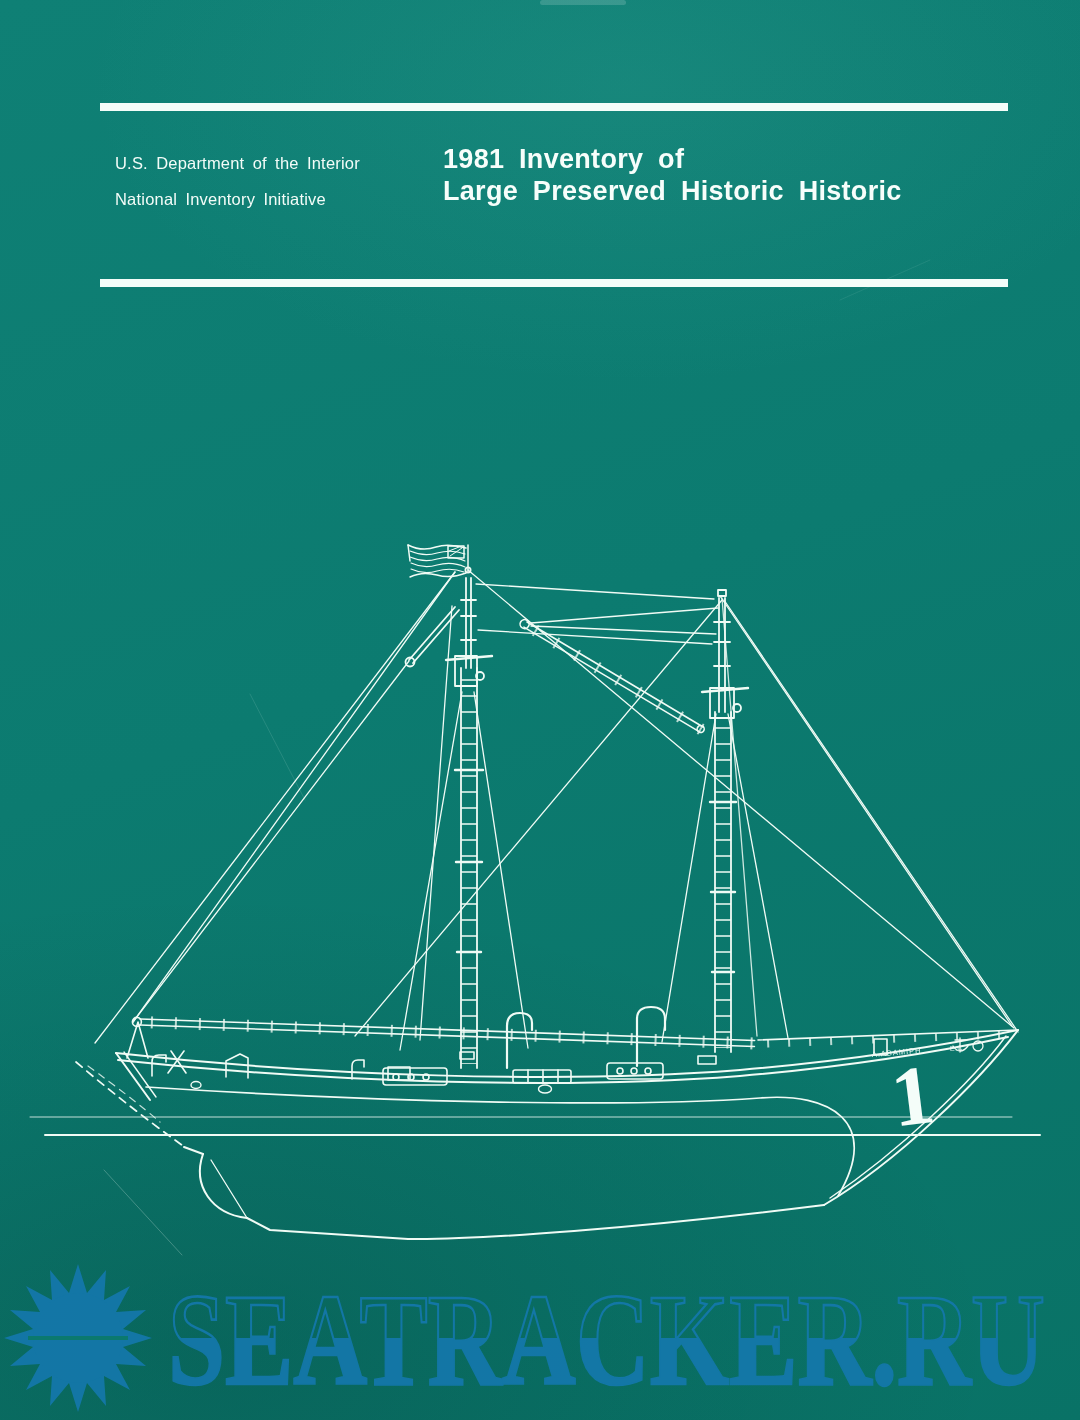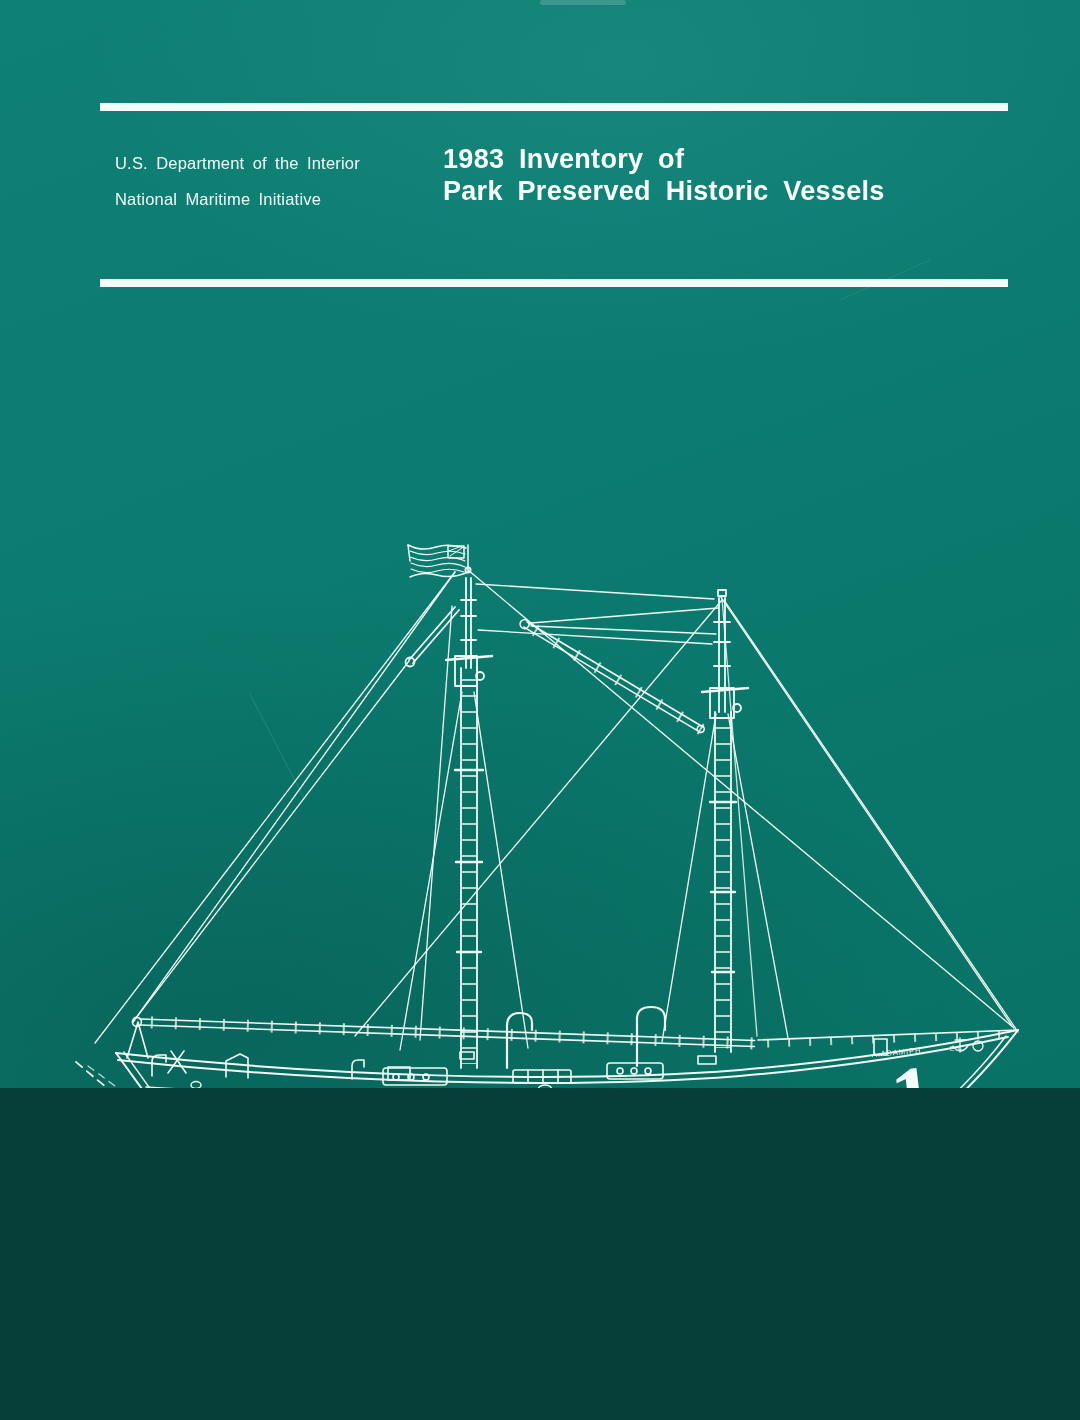--- a/index.html
+++ b/index.html
@@ -1,17 +1,17 @@
 <!DOCTYPE html>
 <html><head>
 <meta charset="utf-8">
 <style>
   html,body{margin:0;padding:0;background:#063f3a;}
   .page{
-    position:relative;width:1080px;height:1088px;overflow:hidden;
+    position:relative;width:1080px;height:1420px;overflow:hidden;
     font-family:"Liberation Sans",sans-serif;
     background:
       radial-gradient(900px 500px at 58% 6%, rgba(80,190,175,.14), rgba(0,0,0,0) 60%),
       radial-gradient(1200px 700px at 20% 95%, rgba(0,30,28,.18), rgba(0,0,0,0) 65%),
       linear-gradient(160deg,#0f8075 0%,#0c7b70 45%,#097266 100%);
   }
   .rule{position:absolute;left:100px;width:908px;height:8px;background:#f4fdf9;}
   .rule-top{top:103px;}
   .rule-bottom{top:279px;}
   .agency{position:absolute;left:115px;top:146px;color:#f3fcf8;font-size:16.5px;
@@ -27,26 +27,26 @@
 <body>
 
 <div class="page">
 
   <div class="rule rule-top"></div>
   <div class="rule rule-bottom"></div>
   <div class="sliver"></div>
 
   <div class="agency">
     <div>U.S. Department of the Interior</div>
-    <div>National Maritime Initiative</div>
+    <div>National Inventory Initiative</div>
   </div>
 
   <div class="title">
-    <div>1983 Inventory of</div>
-    <div>Park Preserved Historic Vessels</div>
+    <div>1981 Inventory of</div>
+    <div>Large Preserved Historic Historic</div>
   </div>
 
   <svg class="layer" viewBox="0 0 1080 1420">
     <defs>
       <pattern id="rungs" width="4" height="16" patternUnits="userSpaceOnUse">
         <line x1="0" y1="8" x2="4" y2="8" stroke="#f0fbf5" stroke-width="1.5"></line>
       </pattern>
       <pattern id="hoops" width="24" height="12" patternUnits="userSpaceOnUse">
         <line x1="12" y1="0" x2="12" y2="12" stroke="#f0fbf5" stroke-width="1.5"></line>
       </pattern>

